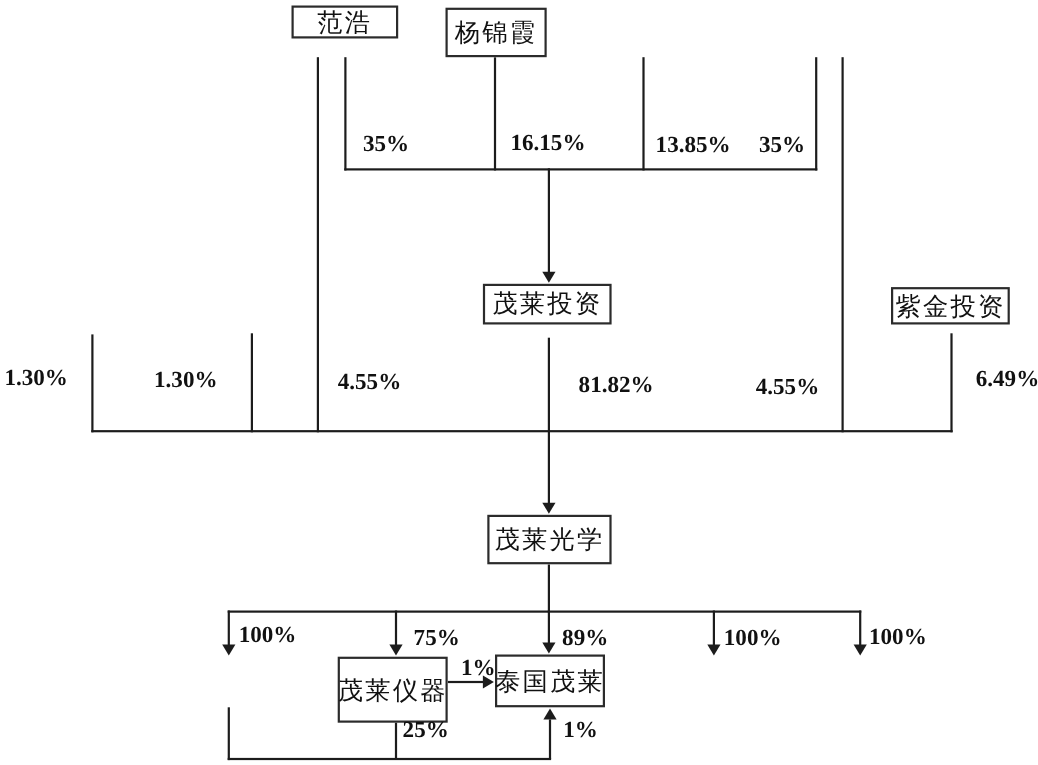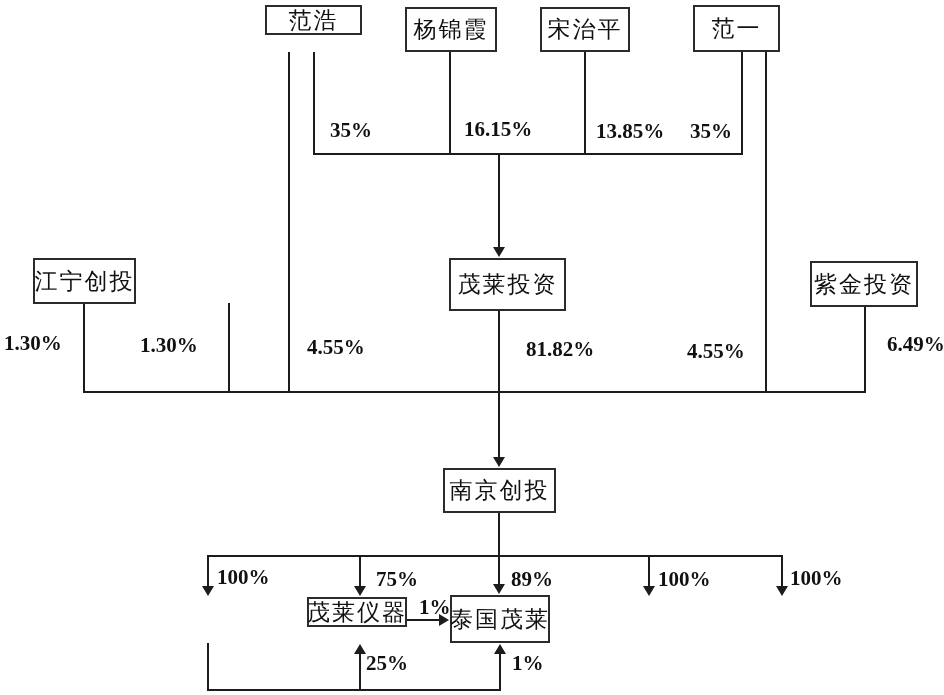--- a/index.html
+++ b/index.html
@@ -99,42 +99,33 @@
   <div class="arr right" style="left:439px;top:614px"></div>
   <div class="arr up" style="left:354px;top:644px"></div>
   <div class="arr up" style="left:494px;top:644px"></div>
 
   <div class="node" style="left:265px;top:5px;width:97px;height:30px">
       <span>范浩</span>
     </div>
   <div class="node" style="left:405px;top:7px;width:92px;height:45px">
       <span>杨锦霞</span>
     </div>
-  <div class="node" style="left:540px;top:7px;width:90px;height:45px">
-      <span>宋治平</span>
-    </div>
-  <div class="node" style="left:693px;top:5px;width:87px;height:47px">
-      <span>范一</span>
-    </div>
 
-  <div class="node" style="left:33px;top:258px;width:103px;height:46px">
-      <span>江宁创投</span>
-    </div>
-  <div class="node" style="left:449px;top:258px;width:117px;height:53px">
+  <div class="node" style="left:439px;top:258px;width:117px;height:37px">
       <span>茂莱投资</span>
     </div>
-  <div class="node" style="left:810px;top:261px;width:108px;height:46px">
+  <div class="node" style="left:810px;top:261px;width:108px;height:34px">
       <span>紫金投资</span>
     </div>
 
   <div class="node" style="left:443px;top:468px;width:113px;height:45px">
-      <span>南京创投</span>
+      <span>茂莱光学</span>
     </div>
 
-  <div class="node" style="left:307px;top:597px;width:100px;height:30px">
+  <div class="node" style="left:307px;top:597px;width:100px;height:60px">
       <span>茂莱仪器</span>
     </div>
   <div class="node" style="left:450px;top:595px;width:100px;height:48px">
       <span>泰国茂莱</span>
     </div>
 
   <div class="pct" style="left:330px;top:120px">35%</div>
   <div class="pct" style="left:464px;top:119px">16.15%</div>
   <div class="pct" style="left:596px;top:121px">13.85%</div>
   <div class="pct" style="left:690px;top:121px">35%</div>

